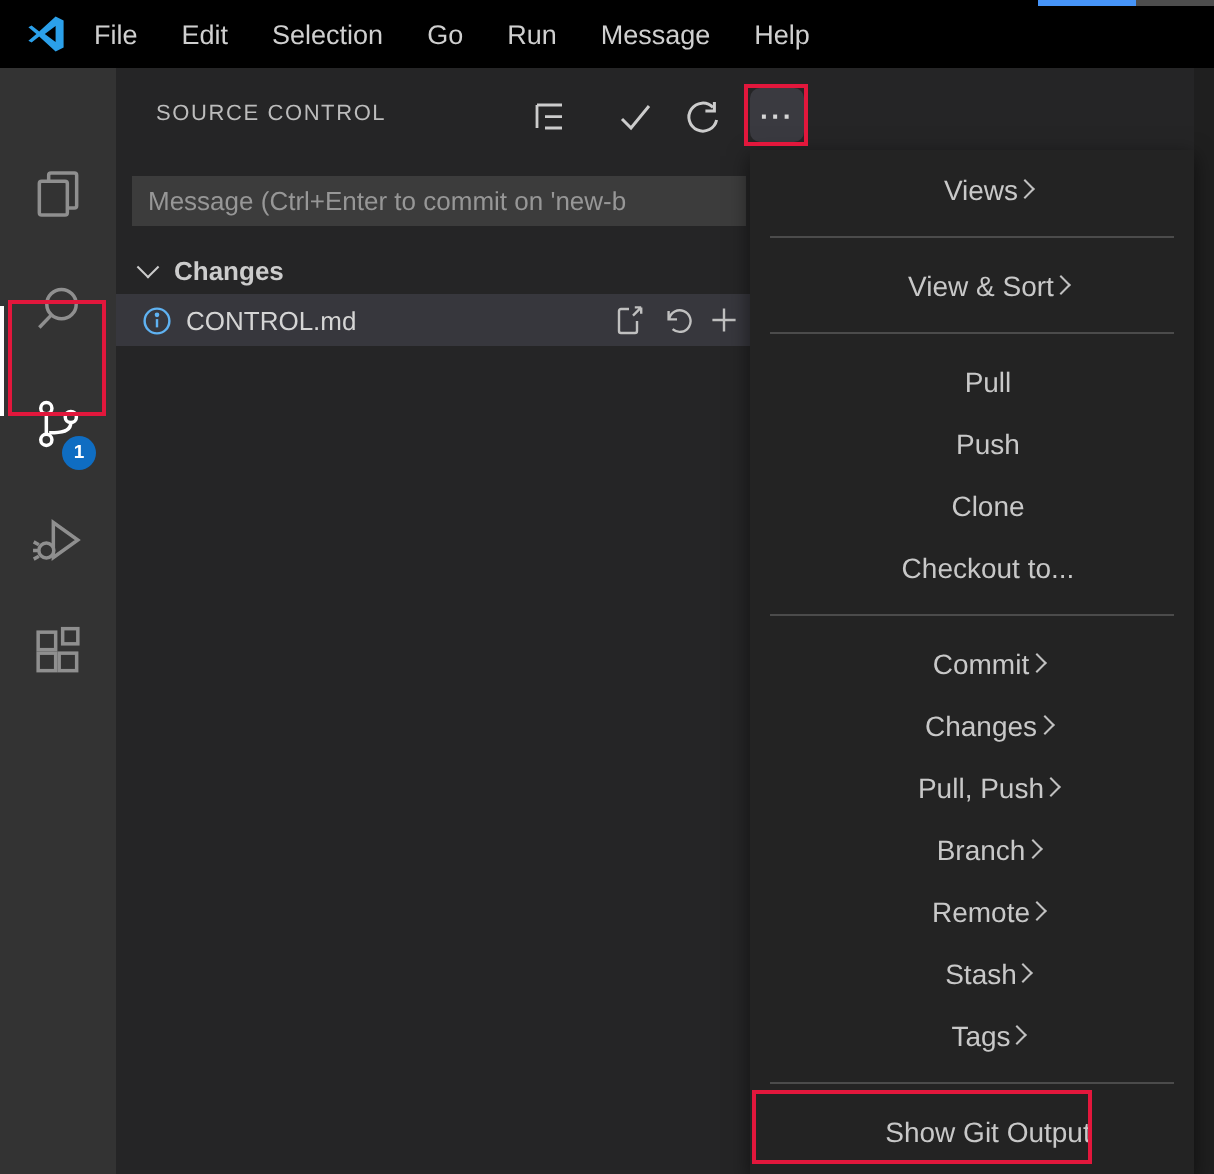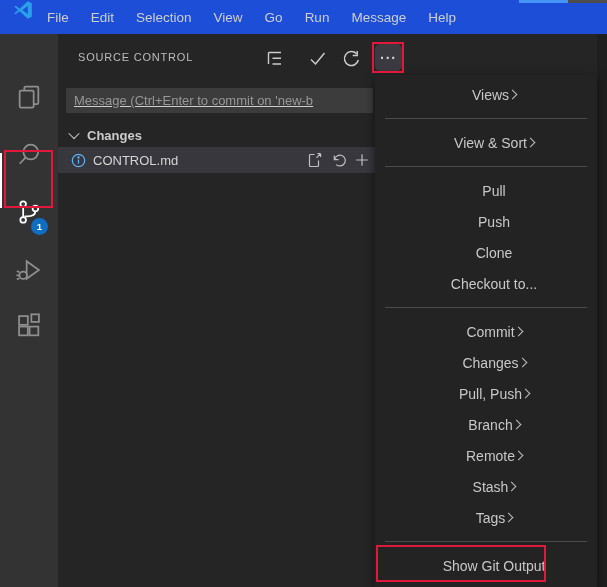--- a/index.html
+++ b/index.html
@@ -2,21 +2,21 @@
 <html><head>
 <meta charset="utf-8">
 <style>
   * { margin:0; padding:0; box-sizing:border-box; }
   body { background:#1e1e1e; font-family:"Liberation Sans", sans-serif; }
   .screen { position:relative; width:607px; height:587px; overflow:hidden;
             background:#252526; font-family:"Liberation Sans", sans-serif; }
 
   
   .titlebar { position:absolute; left:0; top:0; width:607px; height:34px;
-              background:#1d4ed8; display:flex; }
+              background:#000000; display:flex; align-items:center; }
   .vscode-logo { margin-left:13px; width:20px; height:20px; flex:0 0 auto; }
   .menubar { display:flex; margin-left:3px; height:100%; align-items:center; }
   .menubar-item { padding:0 11px; font-size:13.5px; color:#cfcfcf; height:100%;
                   display:flex; align-items:center; cursor:default; }
   .strip { position:absolute; top:0; height:3px; }
   .strip.blue { left:519px; width:49px; background:#4694f8; }
   .strip.gray { left:568px; width:39px; background:#4d4d4d; }
 
   
   .activitybar { position:absolute; left:0; top:34px; width:58px; height:553px;
@@ -39,21 +39,21 @@
               letter-spacing:0.8px; color:#bcbcbc; }
   .tb-icon { position:absolute; top:14px; width:21px; height:21px;
              display:flex; align-items:center; justify-content:center; }
   .tb-tree { left:206px; } .tb-check { left:249px; } .tb-refresh { left:283px; }
   .more-btn { position:absolute; left:317px; top:10px; width:27px; height:27px;
               background:#3a3a40; border-radius:5px; display:flex; align-items:center;
               justify-content:center; color:#d6d6d6; font-size:14px; font-weight:700;
               letter-spacing:1px; line-height:1; }
   .commit-input { position:absolute; left:8px; top:54px; width:307px; height:25px;
                   background:#3c3c3c; border:none; outline:none; color:#cccccc;
-                  font-size:13px; padding:0 8px; font-family:"Liberation Sans", sans-serif;text-decoration:underline; }
+                  font-size:13px; padding:0 8px; font-family:"Liberation Sans", sans-serif; }
   .commit-input::placeholder { color:#979797; opacity:1; }
   .changes-header { position:absolute; left:12px; top:90px; height:22px;
                     display:flex; align-items:center; gap:9px; color:#cccccc; }
   .changes-label { font-size:13px; font-weight:700; }
   .chev-d { width:8px; height:8px; border-left:1.5px solid #cccccc;
             border-bottom:1.5px solid #cccccc; transform:rotate(-45deg) translate(1px,-1px); }
   .file-row { position:absolute; left:0; top:113px; width:320px; height:26px;
               background:#37373d; display:flex; align-items:center;
               padding:0 8px 0 13px; gap:7px; }
   .file-name { font-size:13px; color:#d5d5d5; margin-right:auto; }
@@ -85,21 +85,20 @@
 <div class="screen">
 
   <div class="titlebar">
     <svg class="vscode-logo" viewBox="0 0 100 100">
       <path fill="#2ba0ea" fill-rule="evenodd" d="M74 6 L33 44 L14 29 L6 33 L26 50 L6 67 L14 71 L33 56 L74 94 L94 84 V16 Z M74 30 V70 L47 50 Z"></path>
     </svg>
     <div class="menubar">
       <div class="menubar-item">File</div>
       <div class="menubar-item">Edit</div>
       <div class="menubar-item">Selection</div>
-      <div class="menubar-item">View</div>
       <div class="menubar-item">Go</div>
       <div class="menubar-item">Run</div>
       <div class="menubar-item">Message</div>
       <div class="menubar-item">Help</div>
     </div>
   </div>
   <div class="strip blue"></div>
   <div class="strip gray"></div>
 
   <div class="activitybar">

